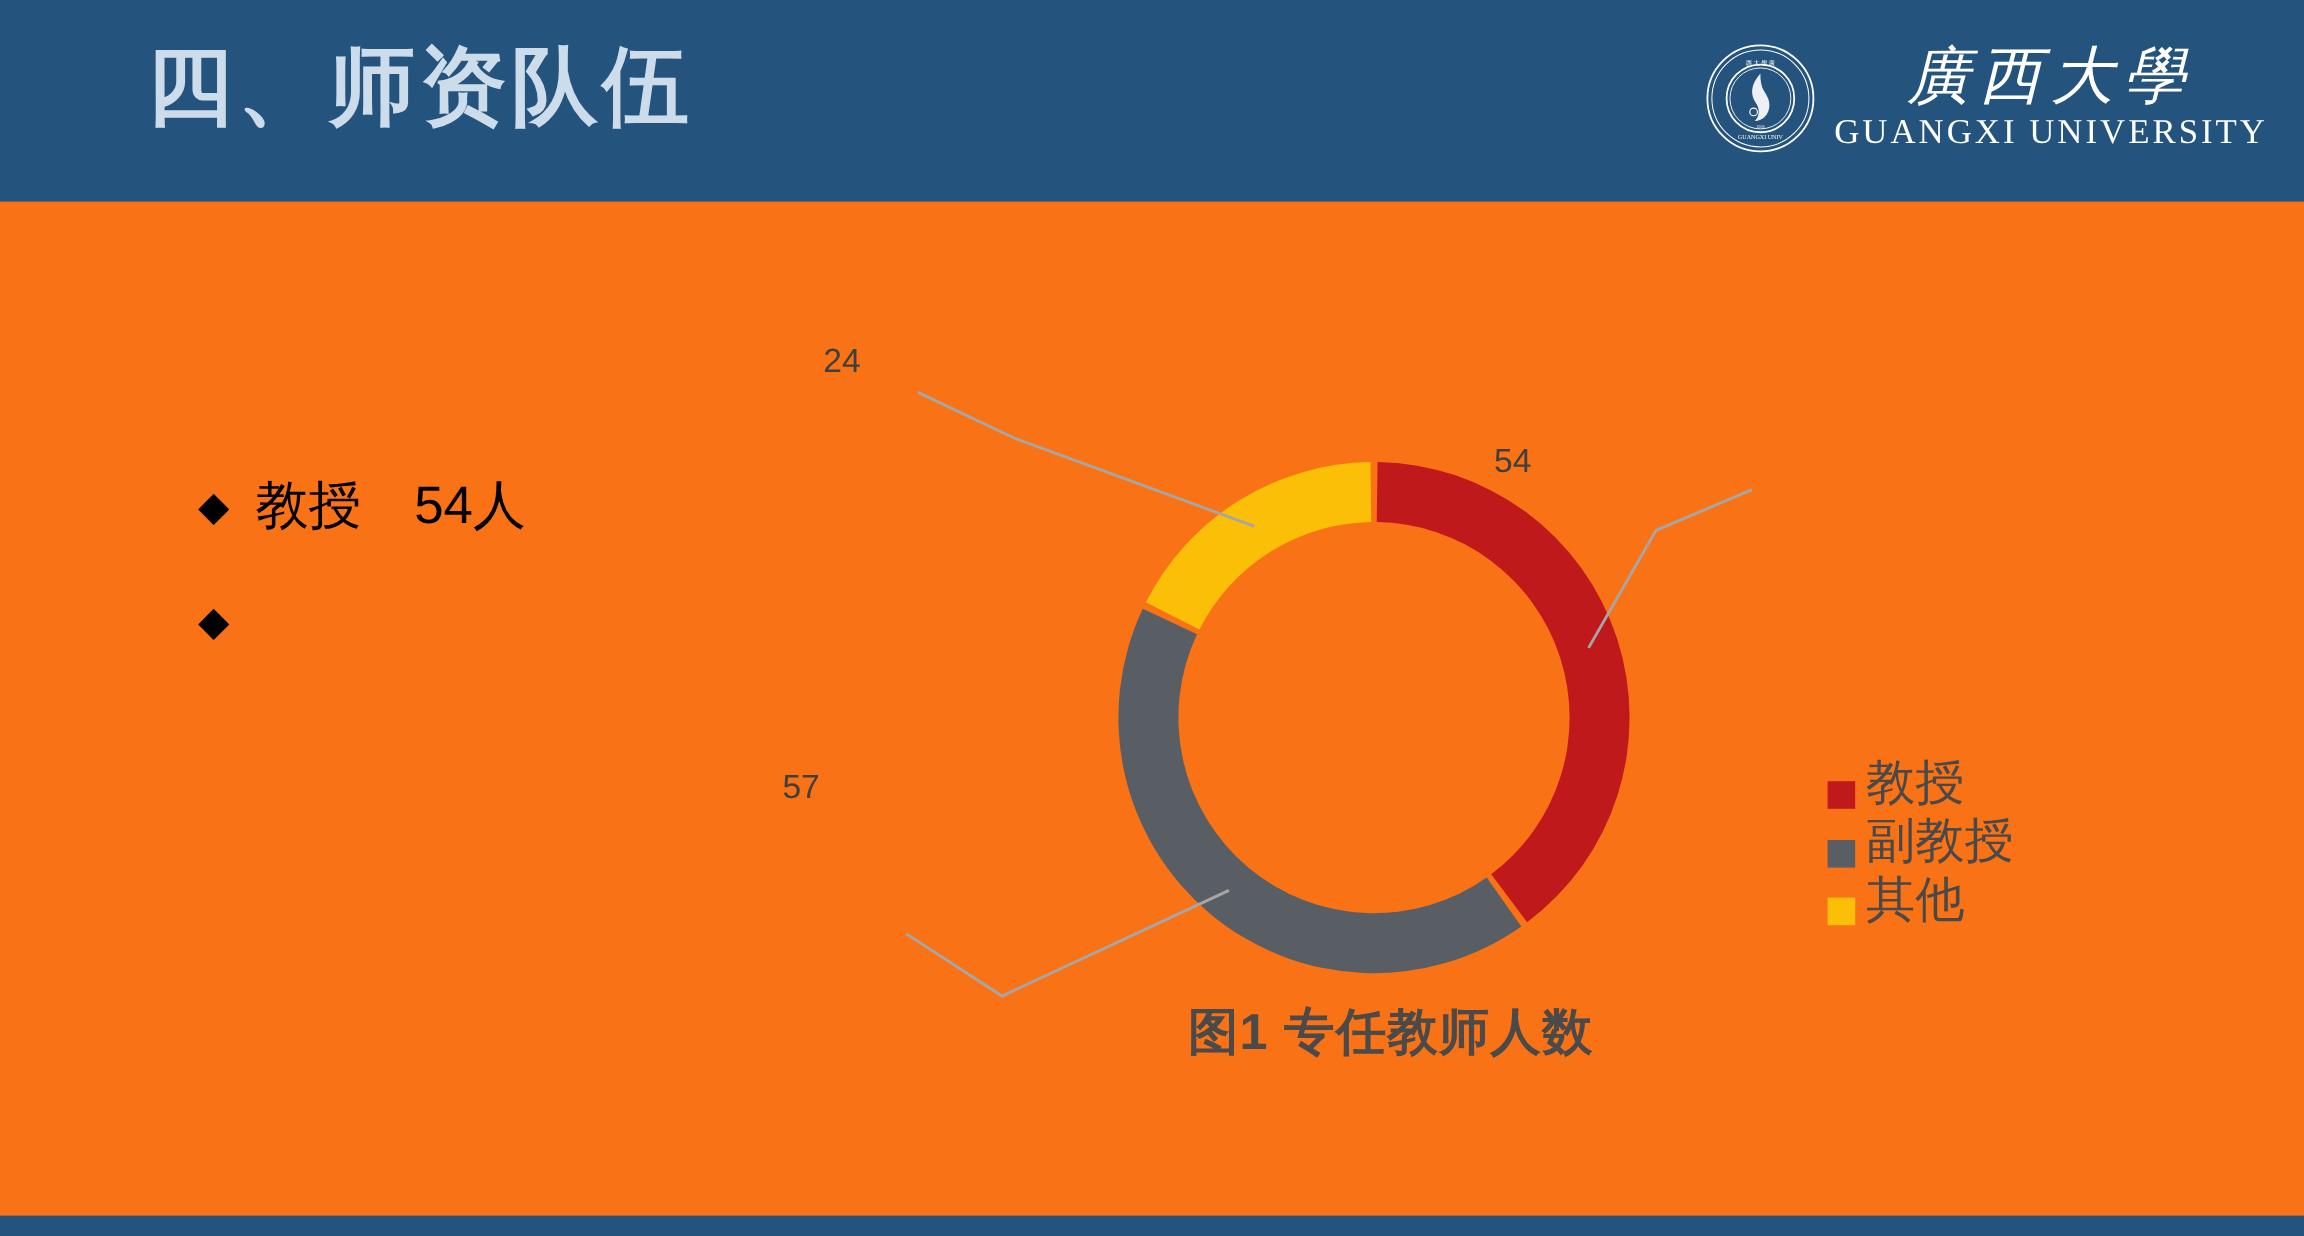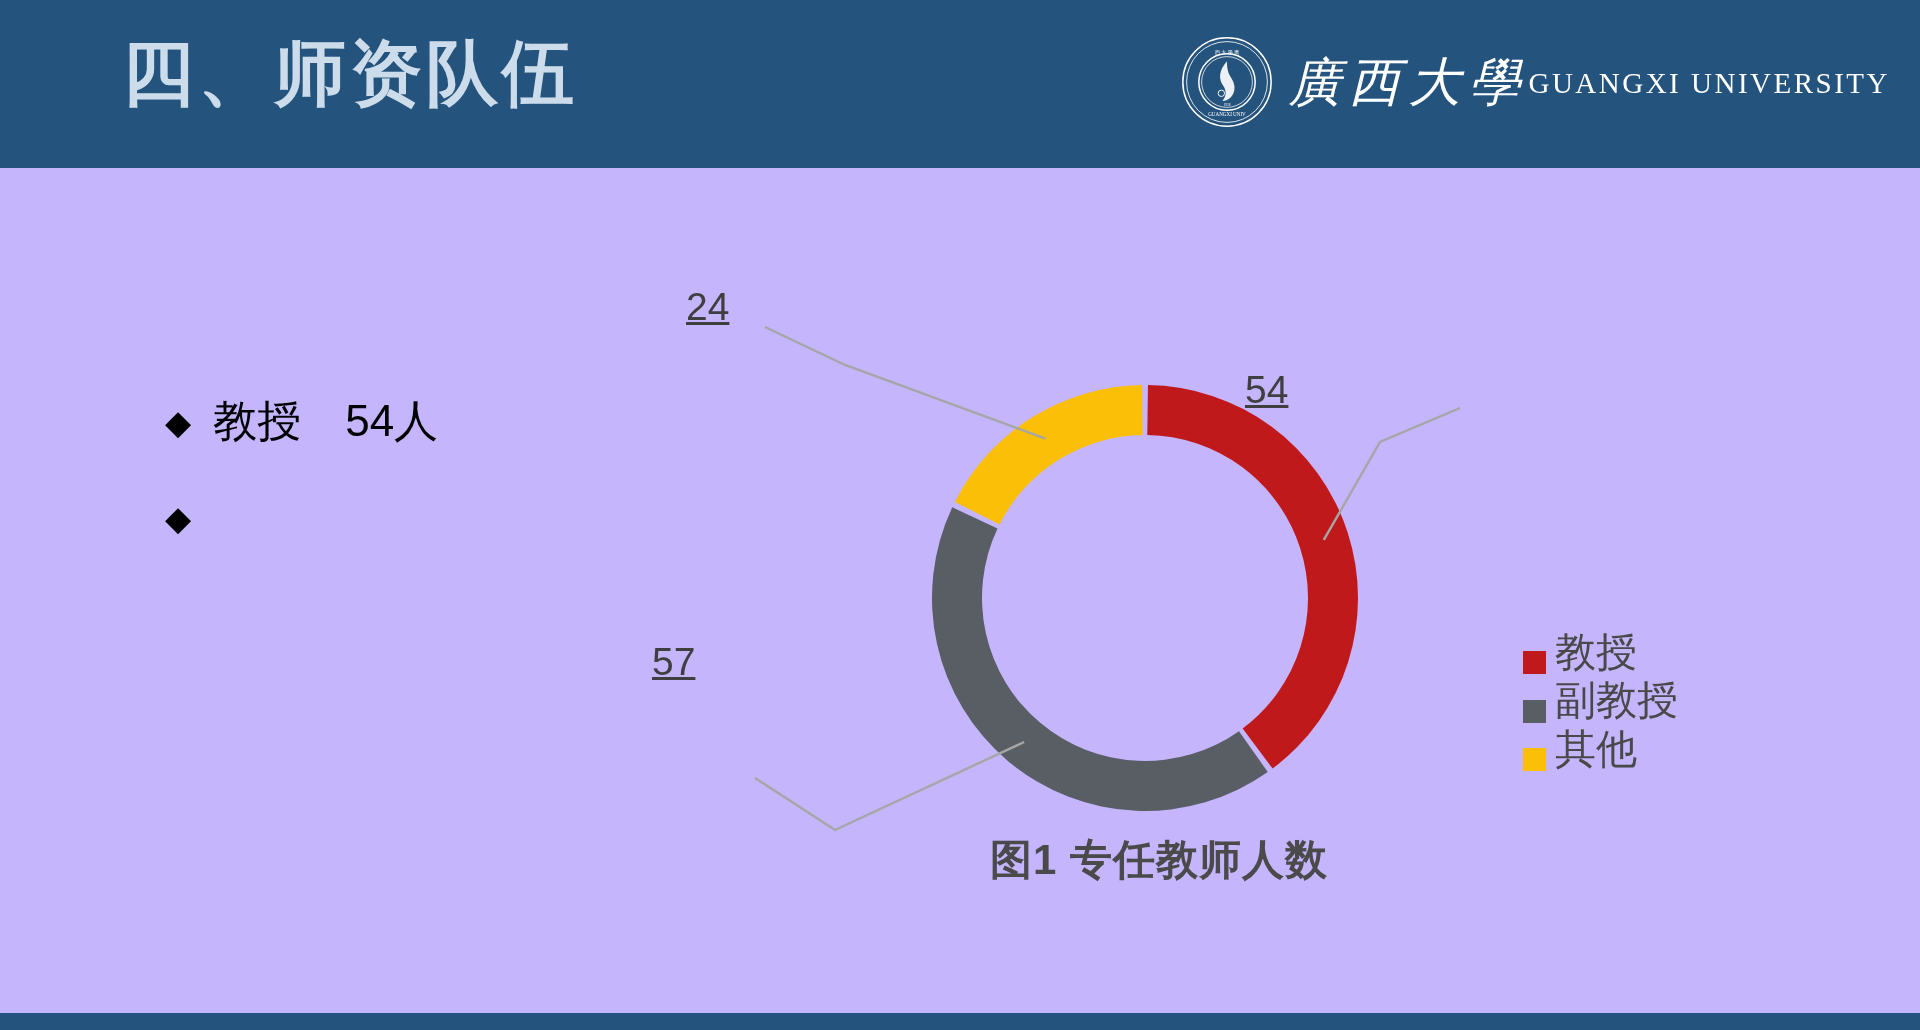--- a/index.html
+++ b/index.html
@@ -12,21 +12,21 @@
     height: 1030px;
     background: #ffffff;
     font-family: "Liberation Sans", "DejaVu Sans", sans-serif;
     overflow: hidden;
     position: relative;
   }
   #slide {
     position: relative;
     width: 1920px;
     height: 1030px;
-    background: #c4b5fd;
+    background: #f97316;
     overflow: hidden;
   }
 
   
   #header-banner {
     position: absolute;
     left: 0; top: 0;
     width: 1920px;
     height: 168px;
     background: #24537d;
@@ -53,21 +53,21 @@
     align-items: center;
     gap: 14px;
   }
   #logo-seal {
     width: 94px;
     height: 94px;
     flex: 0 0 auto;
   }
   #logo-wordmark {
     display: flex;
-    flex-direction: row;
+    flex-direction: column;
     align-items: center;
     justify-content: center;
   }
   #logo-cn {
     font-family: "DejaVu Serif", "Liberation Serif", serif;
     font-size: 52px;
     color: #ffffff;
     letter-spacing: 8px;
     font-style: italic;
     line-height: 1.05;
@@ -124,24 +124,23 @@
     width: 1260px;
     height: 660px;
   }
   #donut-svg {
     position: absolute;
     left: 0;
     top: 0;
   }
   .value-label {
     position: absolute;
-    font-size: 39px;
+    font-size: 28px;
     color: #3f3f3f;
     white-space: nowrap;
-    text-decoration: underline;
   }
   #label-24 { left: 46px; top: 15px; }
   #label-54 { left: 605px; top: 98px; }
   #label-57 { left: 12px; top: 350px; margin-top: 20px; }
 
   
   #legend {
     position: absolute;
     left: 1523px;
     top: 630px;

